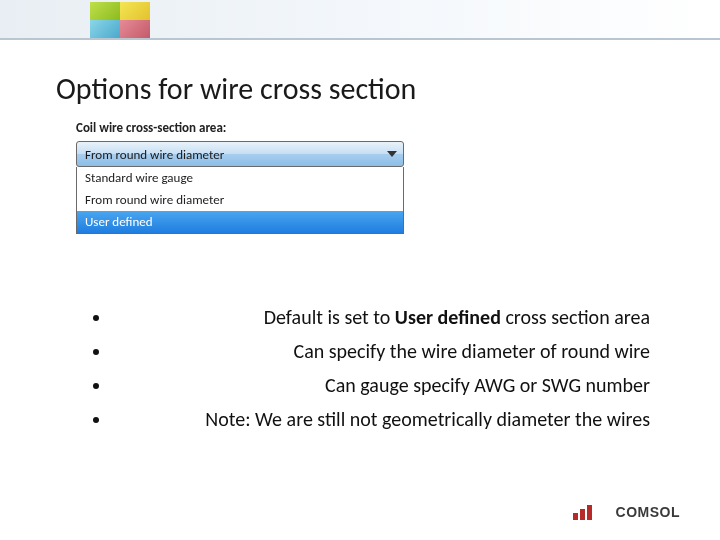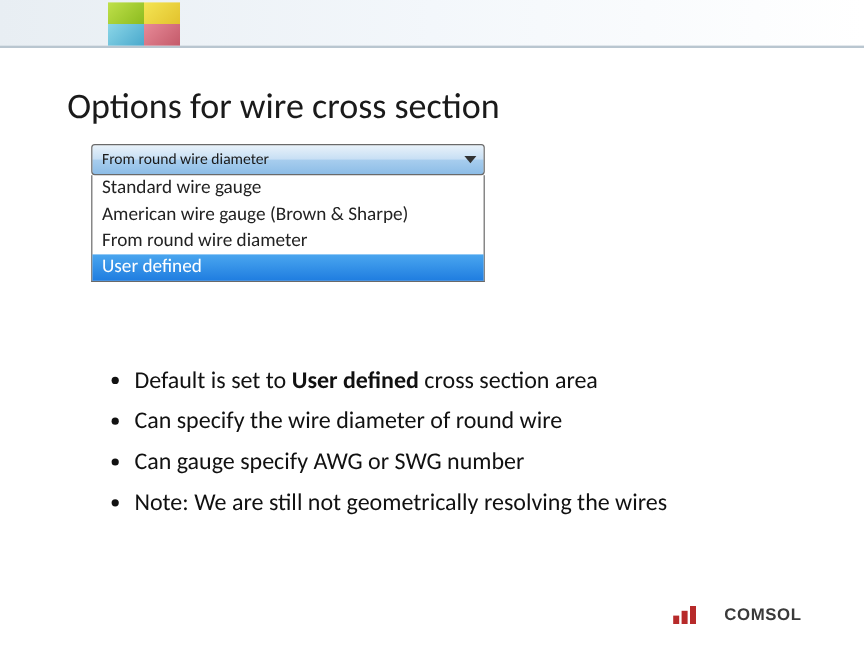--- a/index.html
+++ b/index.html
@@ -12,30 +12,30 @@
   .icon-square .q3 { position:absolute; left:0; top:18px; width:30px; height:18px; background: linear-gradient(135deg, #8bd6e8, #4aa9cc); }
   .icon-square .q4 { position:absolute; left:30px; top:18px; width:30px; height:18px; background: linear-gradient(135deg, #e78a97, #c45a6a); }
 
   .title { position: absolute; left: 56px; top: 58px; font-size: 30px; font-weight: 400; color: #1a1a1a; margin-top: 12px; }
 
   .widget { position: absolute; left: 76px; top: 120px; width: 328px; }
   .widget-label { font-size: 13px; font-weight: 600; color: #222; margin-bottom: 6px; }
   .combo { position: relative; width: 328px; height: 26px; border: 1px solid #6a6a6a; border-radius: 3px; background: linear-gradient(#e9f2fa, #c7dff4 48%, #a7cdee 52%, #8dbde7); display: flex; align-items: center; padding: 0 22px 0 8px; font-size: 13px; color: #1a1a1a; cursor: default; }
   .combo .chev { position: absolute; right: 6px; top: 50%; transform: translateY(-50%); width: 0; height: 0; border-left: 5px solid transparent; border-right: 5px solid transparent; border-top: 6px solid #333; }
   .dropdown { width: 328px; border: 1px solid #6a6a6a; border-top: none; background: #fff; }
-  .opt { padding: 2px 8px; font-size: 16px; color: #222; line-height: 18px; }
+  .opt { padding: 2px 8px; font-size: 13px; color: #222; line-height: 18px; }
   .opt.selected { background: linear-gradient(#4aa6ef, #1f7de0); color: #fff; }
 
-  .bullets { position: absolute; left: 90px; top: 300px; width: 560px; }
+  .bullets { position: absolute; left: 90px; top: 300px; width: 560px; text-align: right; }
   .bullets ul { list-style: disc; padding-left: 22px; }
   .bullets li { font-size: 20px; line-height: 34px; color: #111; }
   .bullets .bold { font-weight: 700; }
   .bullets .underline { }
 
-  .footer-logo { position: absolute; right: 52px; bottom: 20px; display: flex; align-items: center; gap: 24px; }
+  .footer-logo { position: absolute; right: 40px; bottom: 20px; display: flex; align-items: center; gap: 24px; }
   .footer-logo .bars { display: flex; gap: 2px; align-items: flex-end; }
   .footer-logo .bar { width: 5px; background: #b72a2a; }
   .footer-logo .b1 { height: 7px; }
   .footer-logo .b2 { height: 11px; }
   .footer-logo .b3 { height: 15px; }
   .footer-logo .name { font-size: 14px; font-weight: 700; letter-spacing: 0.5px; color: #3a3a3a; font-family: Arial, sans-serif; }
 </style>
 </head>
 <body>
 
@@ -44,41 +44,41 @@
     <div class="q1"></div>
       <div class="q2"></div>
       <div class="q3"></div>
       <div class="q4"></div>
   </div>
 </div>
 
 <h1 class="title">Options for wire cross section</h1>
 
 <div class="widget">
+  <div class="widget-label">Coil wire cross-section area:</div>
   <div class="combo">
     <span>From round wire diameter</span>
     <span class="chev"></span>
   </div>
   <div class="dropdown">
     <div class="opt">Standard wire gauge</div>
-    <div class="opt">American wire gauge (Brown &amp; Sharpe)</div>
     <div class="opt">From round wire diameter</div>
     <div class="opt selected">User defined</div>
   </div>
 </div>
 
 <div class="bullets">
   <ul>
     <li>
       <span>Default is set to </span><span class="bold">User defined</span><span> cross section area</span>
     </li>
     <li>Can specify the wire diameter of round wire</li>
     <li>Can gauge specify AWG or SWG number</li>
     <li>
-      <span class="underline">Note:</span><span> We are still not geometrically resolving the wires</span>
+      <span class="underline">Note:</span><span> We are still not geometrically diameter the wires</span>
     </li>
   </ul>
 </div>
 
 <div class="footer-logo">
   <div class="bars">
     <div class="bar b1"></div>
       <div class="bar b2"></div>
       <div class="bar b3"></div>
   </div>

